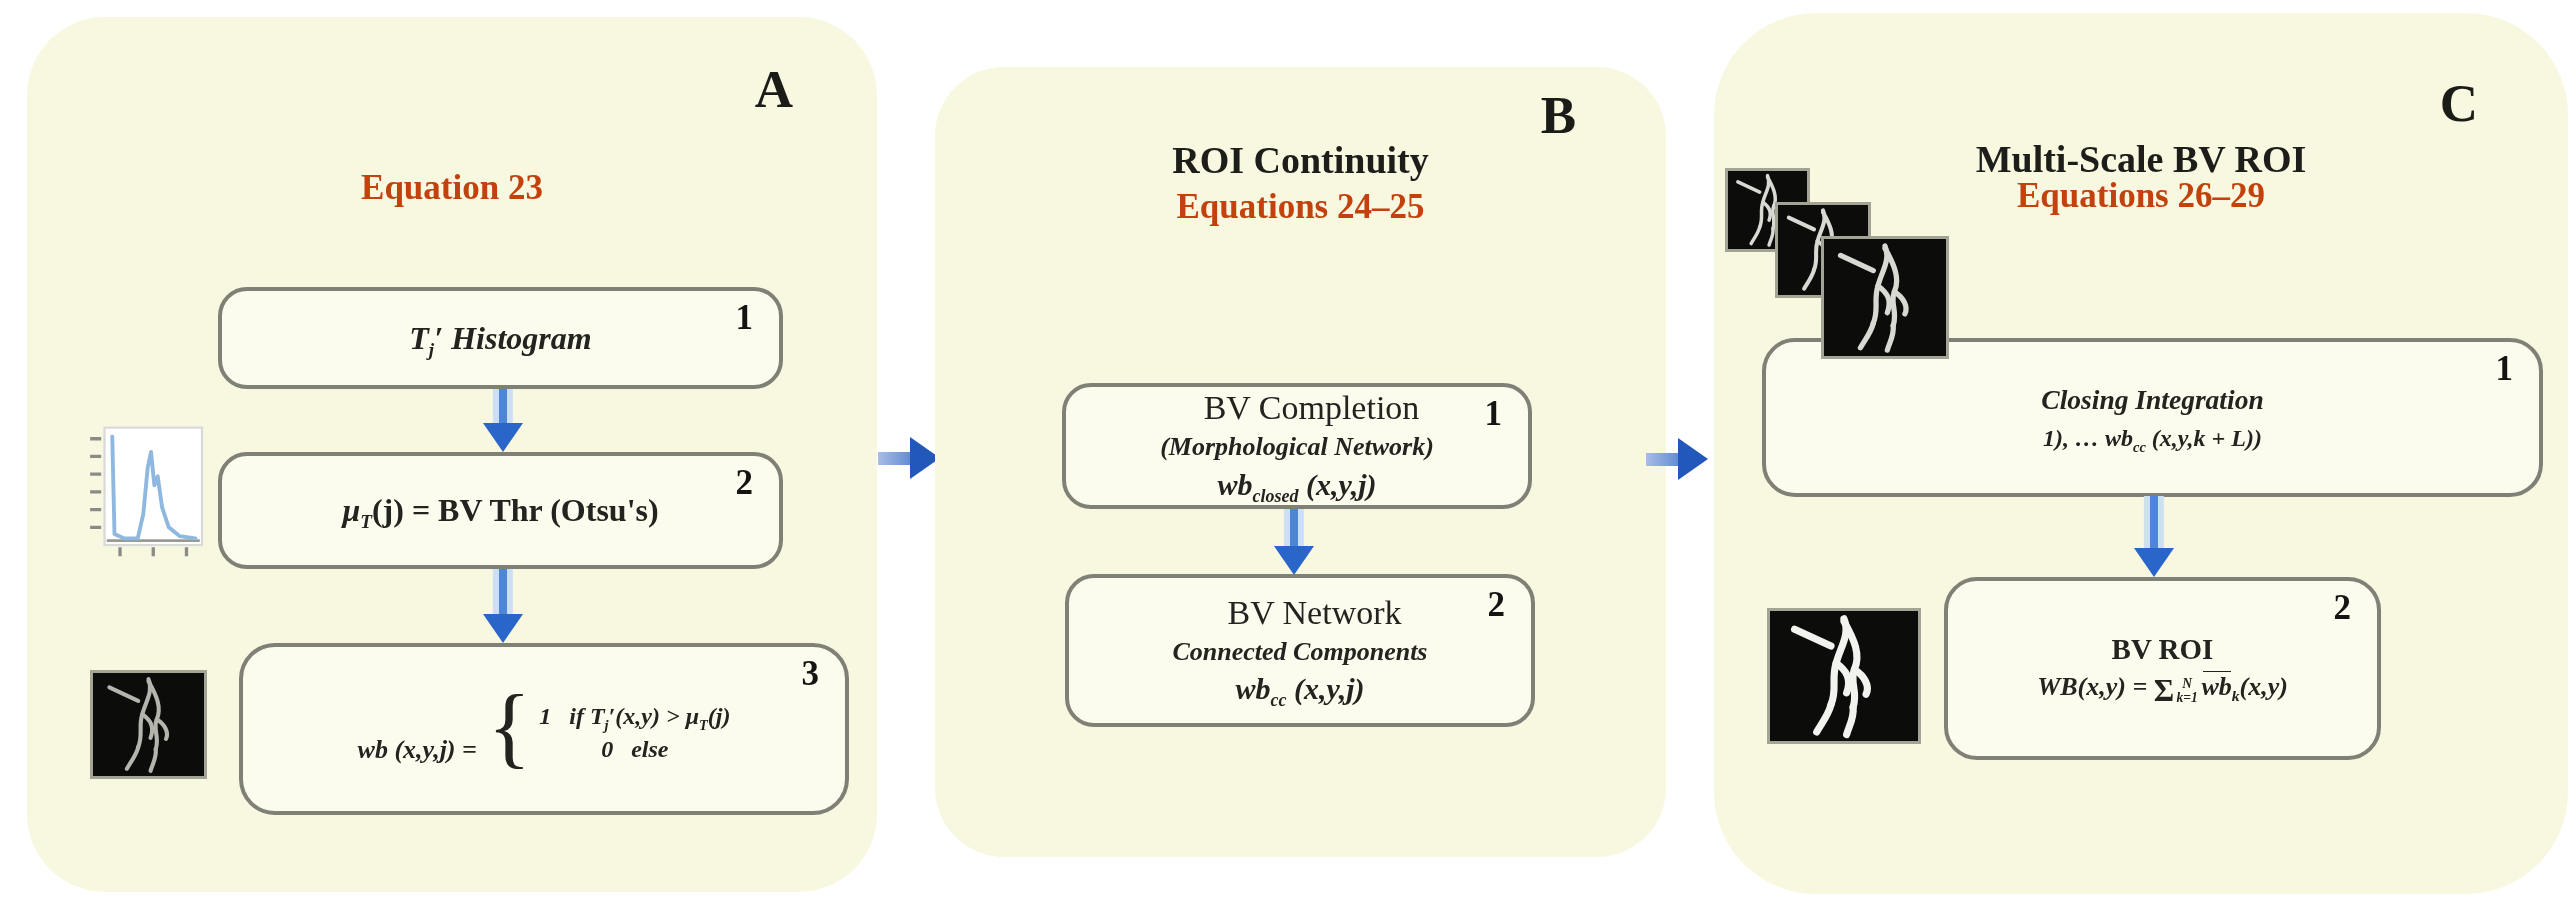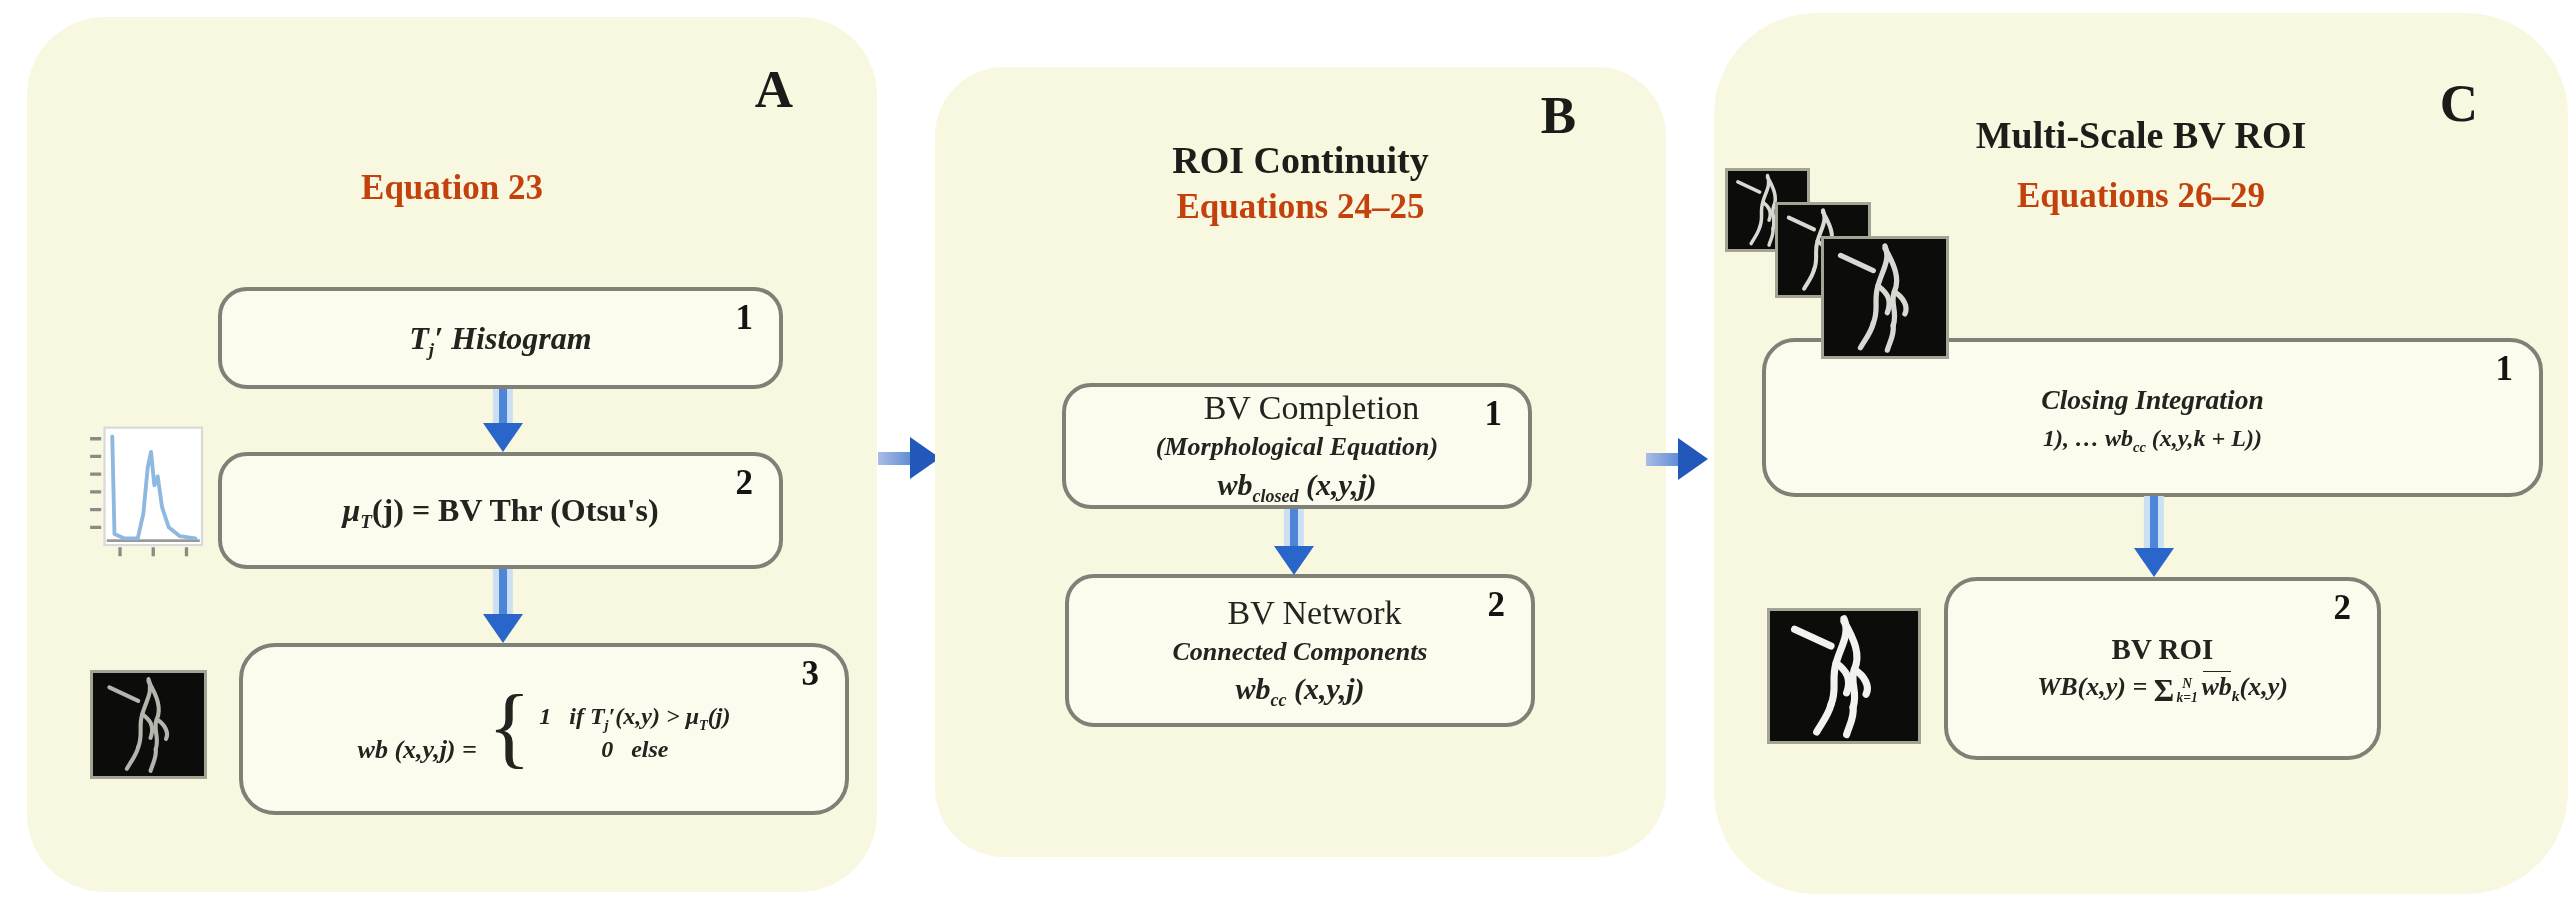--- a/index.html
+++ b/index.html
@@ -13,21 +13,21 @@
 
   .panel-letter{position:absolute;font-size:53px;font-weight:bold;color:#1b1b18;}
   #panelA .panel-letter{top:42px;right:84px;}
   #panelB .panel-letter{top:18px;right:90px;}
   #panelC .panel-letter{top:60px;right:90px;}
 
   .ptitle{position:absolute;left:0;right:0;text-align:center;font-size:38px;font-weight:bold;color:#1d1d1a;}
   .psub{position:absolute;left:0;right:0;text-align:center;font-size:35px;font-weight:bold;color:#c2410c;}
   #panelA .ptitle{top:101px;} #panelA .psub{top:151px;}
   #panelB .ptitle{top:71px;} #panelB .psub{top:120px;}
-  #panelC .ptitle{top:100px;} #panelC .psub{top:163px;}
+  #panelC .ptitle{top:124px;} #panelC .psub{top:163px;}
 
   .fbox{position:absolute;background:#fcfcee;border:4.2px solid #7f8076;border-radius:29px;
         display:flex;align-items:center;justify-content:center;flex-direction:column;
         box-sizing:border-box;text-align:center;}
   .badge{position:absolute;top:7.2px;right:26px;font-size:35px;font-weight:bold;color:#141412;}
 
   #boxA1{left:191px;top:270px;width:565px;height:102px;}
   #boxA2{left:191px;top:435px;width:565px;height:117px;}
   #boxA3{left:212px;top:626px;width:610px;height:172px;border-radius:36px;}
   #boxB1{left:127px;top:316px;width:470px;height:126px;}
@@ -198,21 +198,21 @@
 </div>
 
 <section class="panel" id="panelB">
   <div class="panel-letter">B</div>
   <div class="ptitle">ROI Continuity</div>
   <div class="psub">Equations 24–25</div>
 
   <div class="fbox" id="boxB1">
     <span class="badge">1</span>
     <div class="l1">BV Completion</div>
-    <div class="l2">(Morphological Equation)</div>
+    <div class="l2">(Morphological Network)</div>
     <div class="l3">
       <span>wb</span><sub class="s">closed</sub><span> (x,y,j)</span>
     </div>
   </div>
 
   <div class="varrow" id="arrowB1">
     <div class="shaft"></div>
     <div class="head"></div>
   </div>
 

